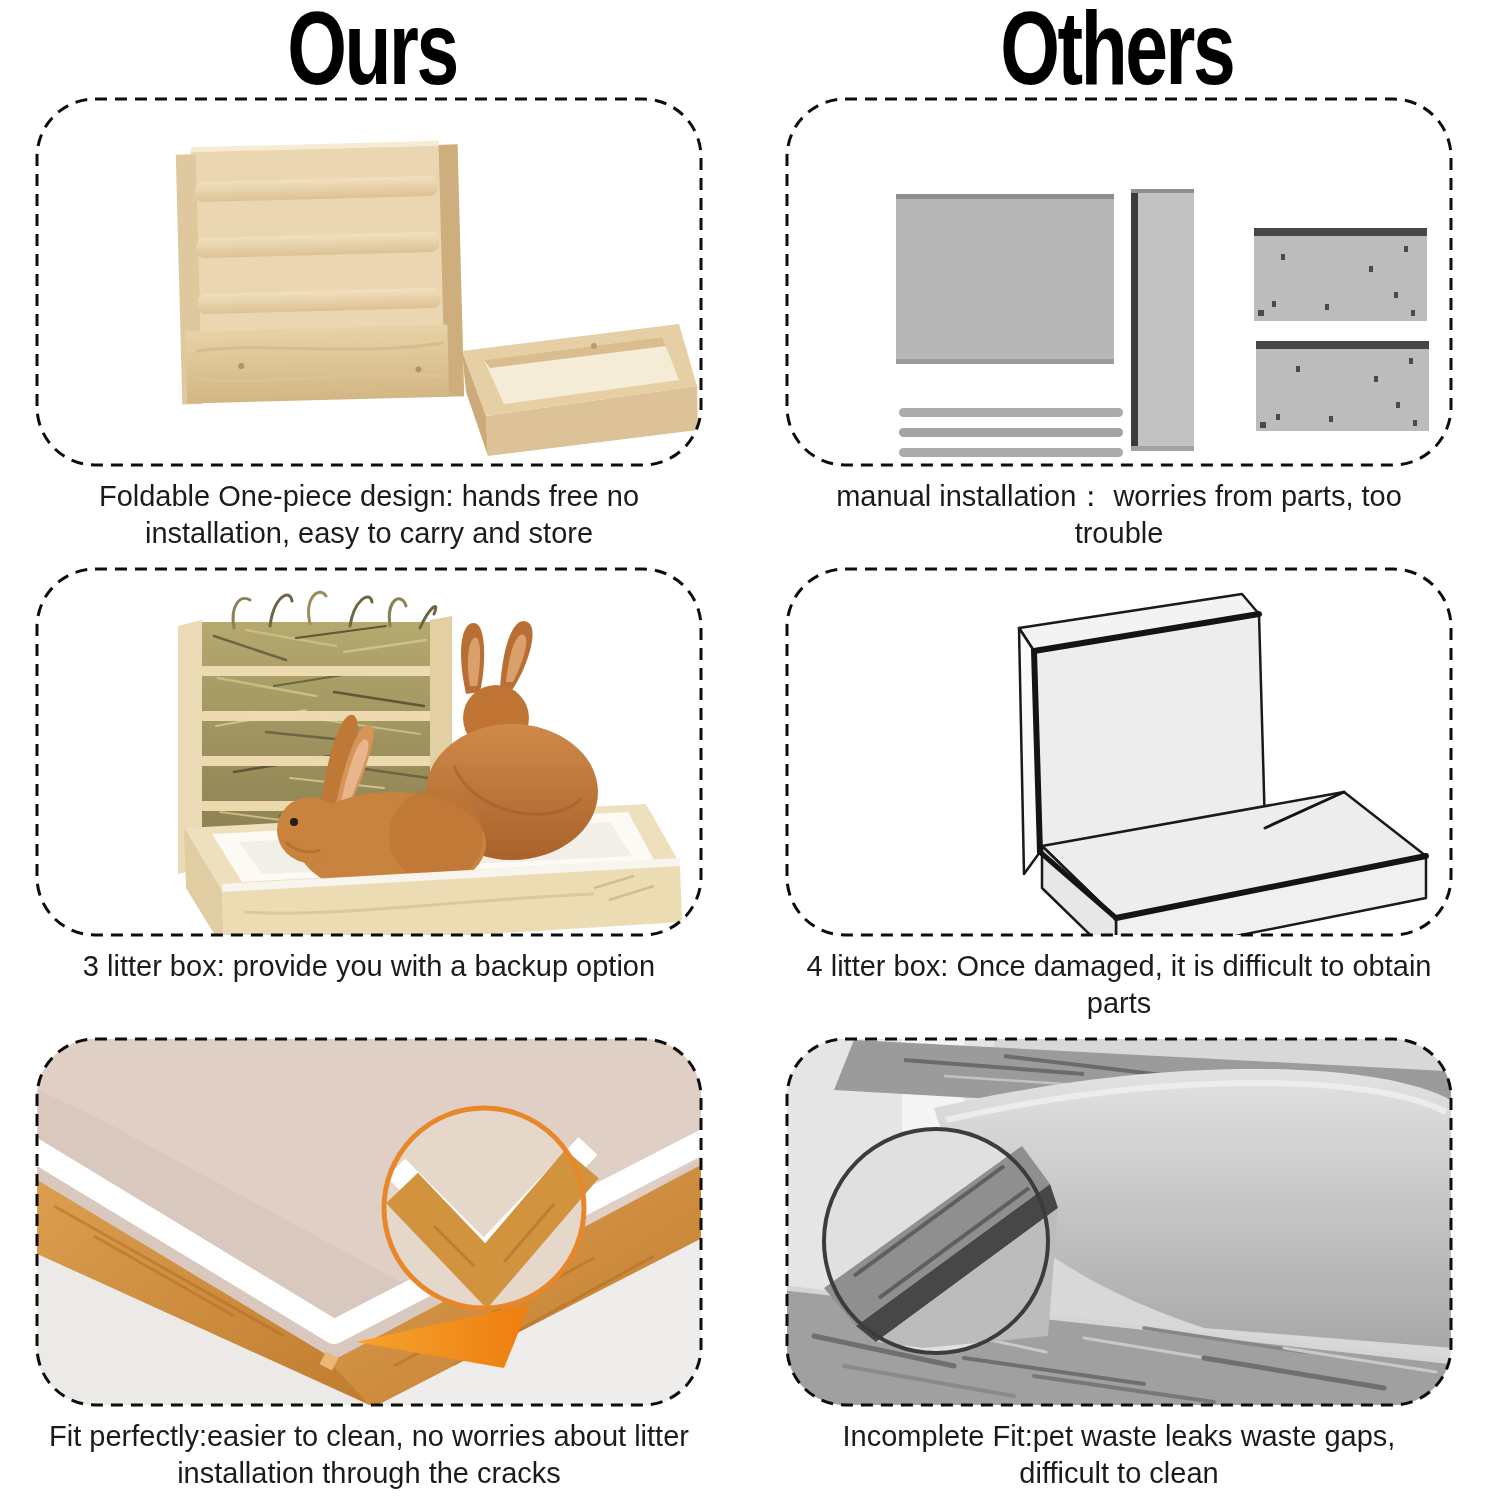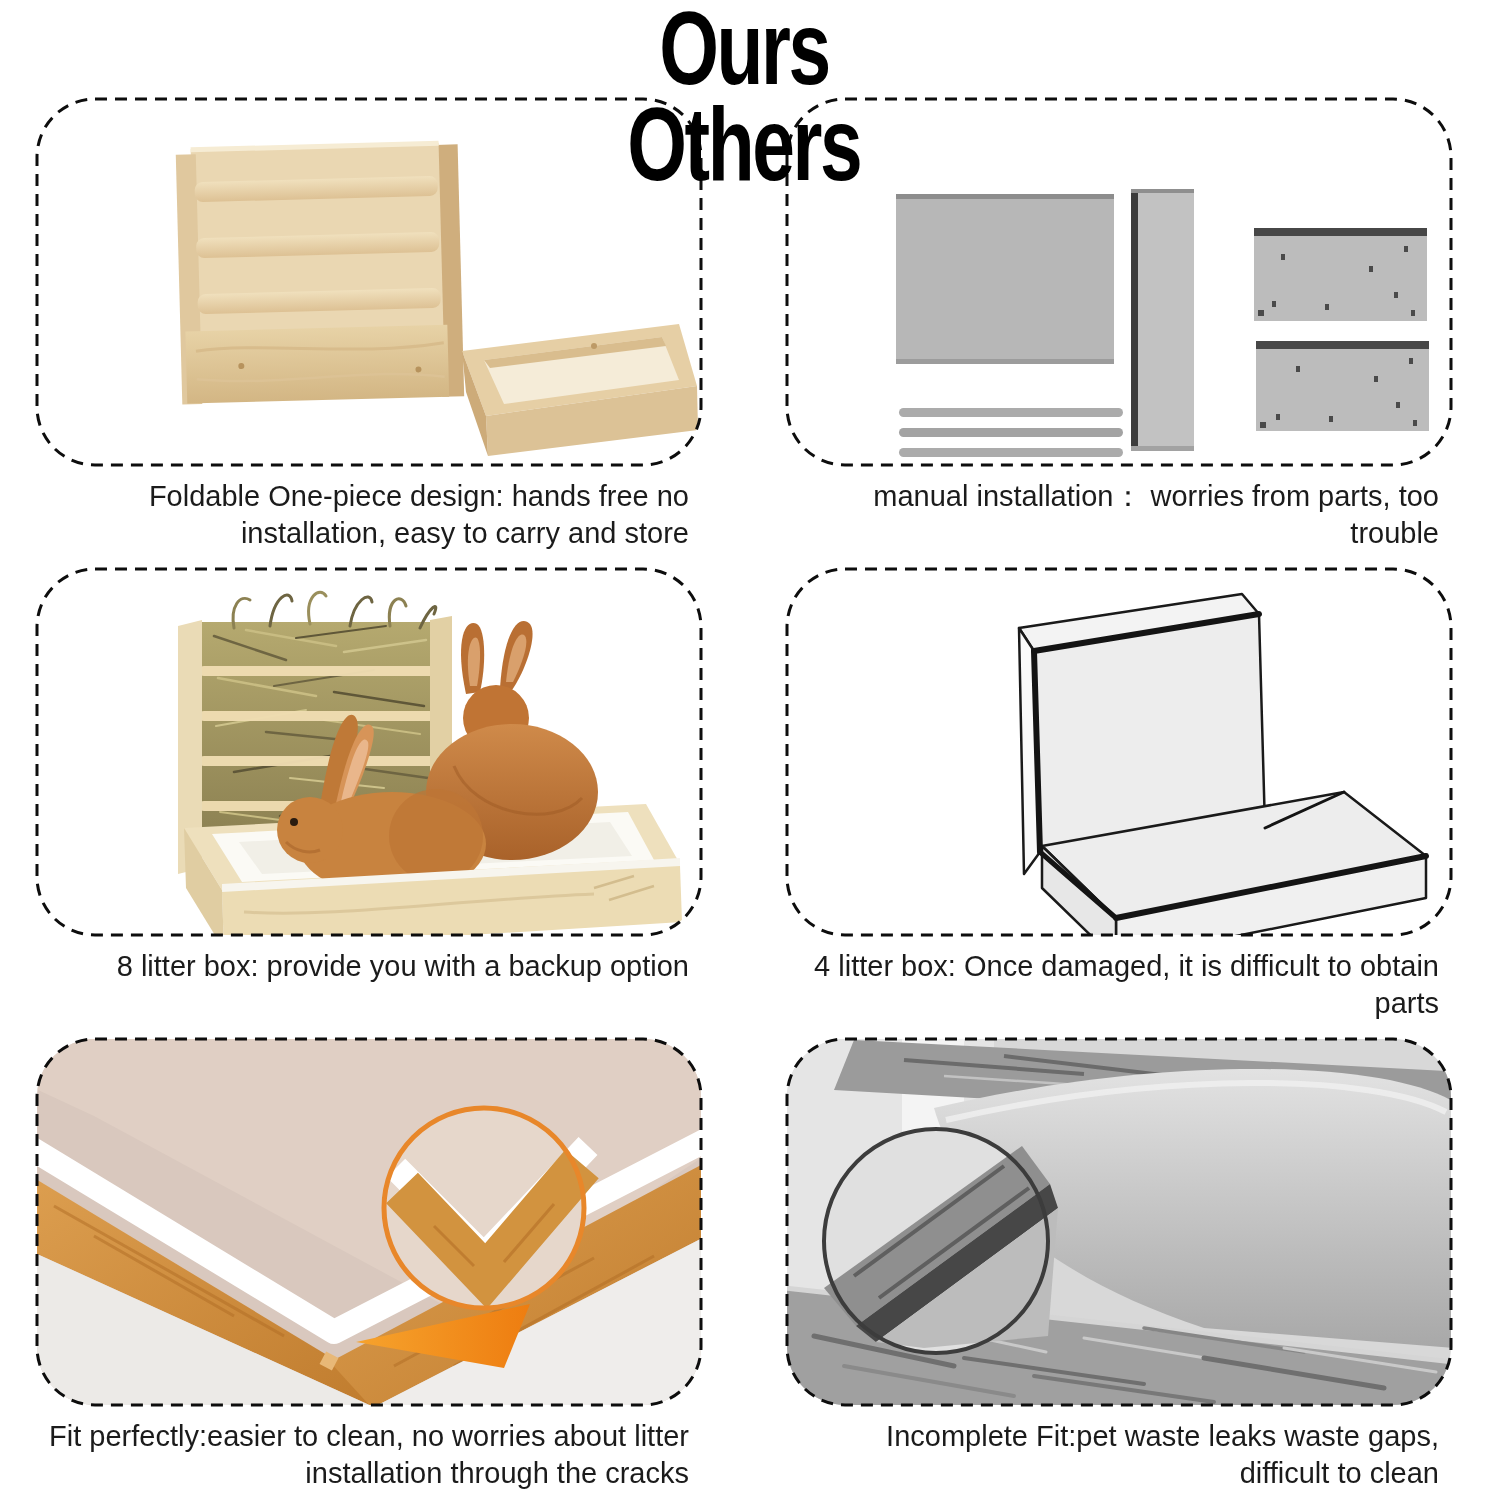--- a/index.html
+++ b/index.html
@@ -1,33 +1,33 @@
 <!DOCTYPE html>
 <html><head>
 <meta charset="utf-8">
 <style>
   html,body{margin:0;padding:0;}
   body{
     width:1488px;height:1500px;background:#ffffff;overflow:hidden;
     font-family:"Liberation Sans","DejaVu Sans",sans-serif;color:#1b1b1b;
   }
   .wrap{width:1488px;height:1500px;}
-  .hdr-row{display:grid;grid-template-columns:1fr;column-gap:69px;padding:0 34px;height:96px;align-items:center;}
+  .hdr-row{display:grid;grid-template-columns:1fr 1fr;column-gap:69px;padding:0 34px;height:96px;align-items:center;}
   .big-title{
     text-align:center;font-size:96px;font-weight:900;letter-spacing:-3px;line-height:1;
     margin:0;color:#000;
   }
   .big-title span{display:inline-block;transform:scale(.80,1.08);transform-origin:center;}
   .grid{display:grid;grid-template-columns:670px 670px;column-gap:80px;padding:0 34px;}
   .cell{width:670px;}
   .panel-svg{display:block;width:670px;height:372px;}
   .dash-border{fill:none;stroke:#0d0d0d;stroke-width:3;stroke-dasharray:12 8;}
   .caption{
     min-height:98px;box-sizing:border-box;padding:10px 10px 0 10px;
-    text-align:right;font-size:29px;line-height:1.26;color:#1b1b1b;font-weight:400;
+    text-align:center;font-size:29px;line-height:1.26;color:#1b1b1b;font-weight:400;
   }
   .caption p{margin:0 auto;max-width:640px;}
 </style>
 </head>
 <body>
 
 <svg width="0" height="0" style="position:absolute" aria-hidden="true">
   <defs>
     <linearGradient id="g-wood" x1="0" y1="0" x2="0" y2="1">
       <stop offset="0" stop-color="#f0e0bd"></stop>
@@ -230,21 +230,21 @@
 
           <polygon points="188,318 646,292 646,302 188,328" fill="#f7f5ee"></polygon>
           <polygon points="188,326 646,300 648,356 190,384" fill="#ecdcb4"></polygon>
           <path d="M210 346 C300 352,420 334,560 328" stroke="#dcc89c" stroke-width="3" fill="none"></path>
           <path d="M560 322 L600 310 M575 334 L620 320" stroke="#d3bd8e" stroke-width="2.5" fill="none"></path>
           <polygon points="150,262 188,324 190,384 152,322" fill="#e0cda2"></polygon>
         </g>
         <rect class="dash-border" x="3" y="3" width="664" height="366" rx="58"></rect>
       </svg>
       <div class="caption">
-          <p>8 litter box: provide you with a backup option</p>
+          <p>3 litter box: provide you with a backup option</p>
         </div>
     </div>
 
     <div class="cell">
       <svg class="panel-svg" viewBox="0 0 670 372">
         <defs>
             <clipPath id="clip4">
               <rect x="3" y="3" width="664" height="366" rx="58"></rect>
             </clipPath>
           </defs>

